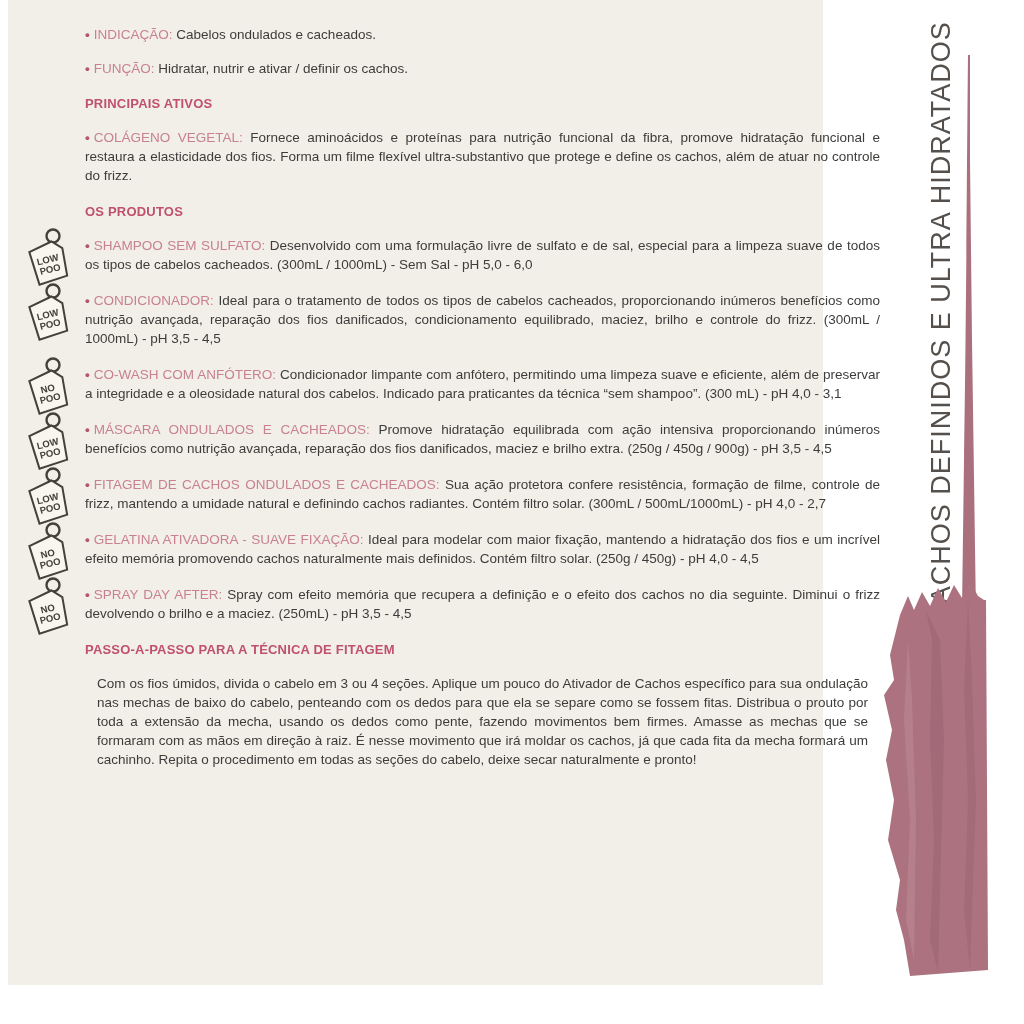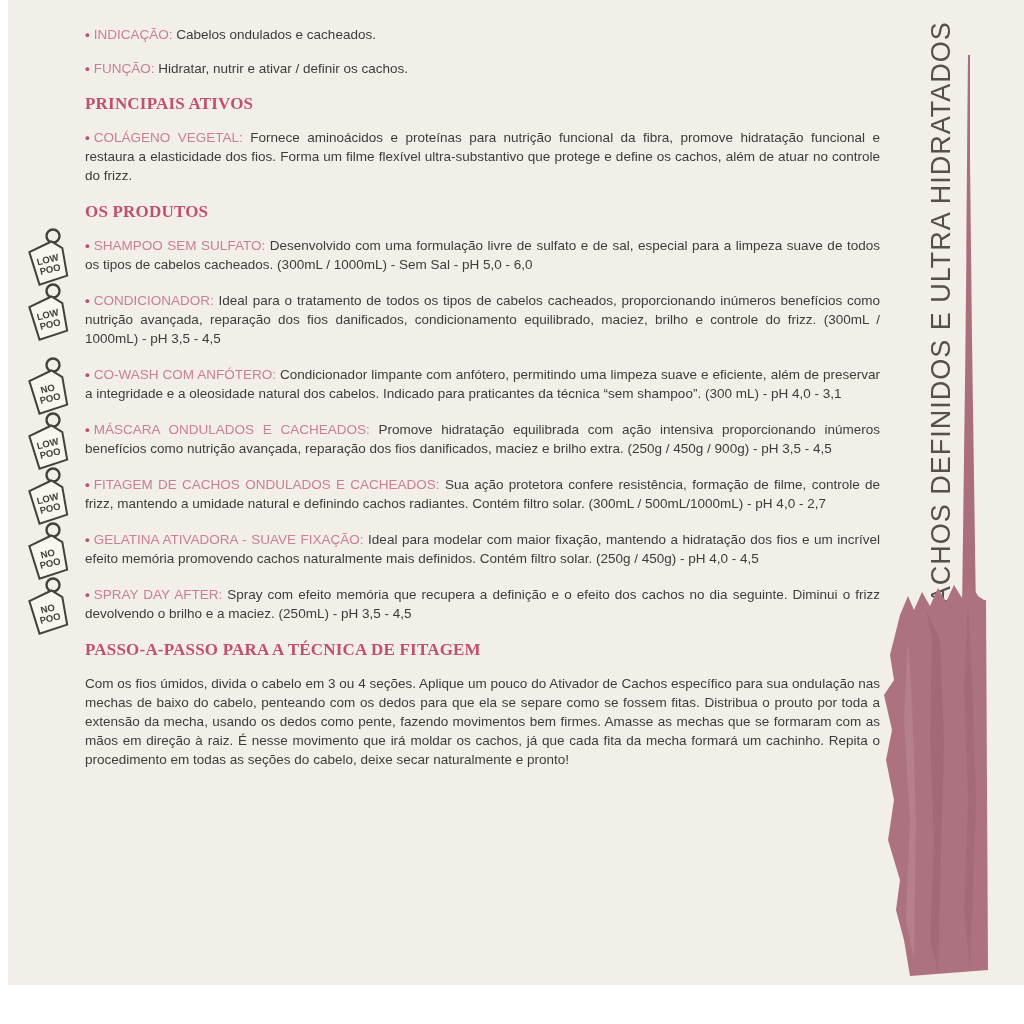--- a/index.html
+++ b/index.html
@@ -1,28 +1,28 @@
 <!DOCTYPE html>
 <html><head>
 <meta charset="utf-8">
 <style>
   html,body{margin:0;padding:0;background:#ffffff;}
   .canvas{position:relative;width:1024px;height:1024px;background:#ffffff;overflow:hidden;
           font-family:"Liberation Sans",sans-serif;}
-  .page{position:absolute;left:8px;top:0;width:1016px;height:985px;background:#f1efe8;}
+  .page{position:absolute;left:8px;top:0;width:815px;height:985px;background:#f1efe8;}
   .content{position:relative;margin-left:77px;padding-top:25px;width:795px;
            font-size:13.5px;line-height:19px;color:#3e3c3a;}
   .intro-item{margin:0 0 15px 0;}
-  .heading{font-size:17px;line-height:19px;font-weight:bold;color:#c0516b;
-           margin:16px 0 15px 0;letter-spacing:.2px;font-family:Liberation Serif, serif;}
+  .heading{font-size:13px;line-height:19px;font-weight:bold;color:#c0516b;
+           margin:16px 0 15px 0;letter-spacing:.2px;}
   .item{position:relative;margin:0 0 17px 0;text-align:justify;}
   .item p,.intro-item p{margin:0;}
   .bullet{color:#b25668;font-weight:bold;margin-right:4px;}
   .label{color:#c9818f;}
-  .passo-par{margin:0;text-align:justify;}
+  .passo-par{margin:12px;text-align:justify;}
   .tag{position:absolute;left:-60px;top:-9px;width:50px;height:62px;}
   .tag svg text{font-family:"Liberation Sans",sans-serif;}
   .vertical-title{position:absolute;left:653px;top:305px;width:560px;height:36px;
       transform:rotate(-90deg);display:flex;align-items:center;justify-content:center;
       font-size:27px;letter-spacing:1px;color:#55504b;white-space:nowrap;}
   .brush{position:absolute;left:872px;top:40px;}
 </style>
 </head>
 <body>
 

